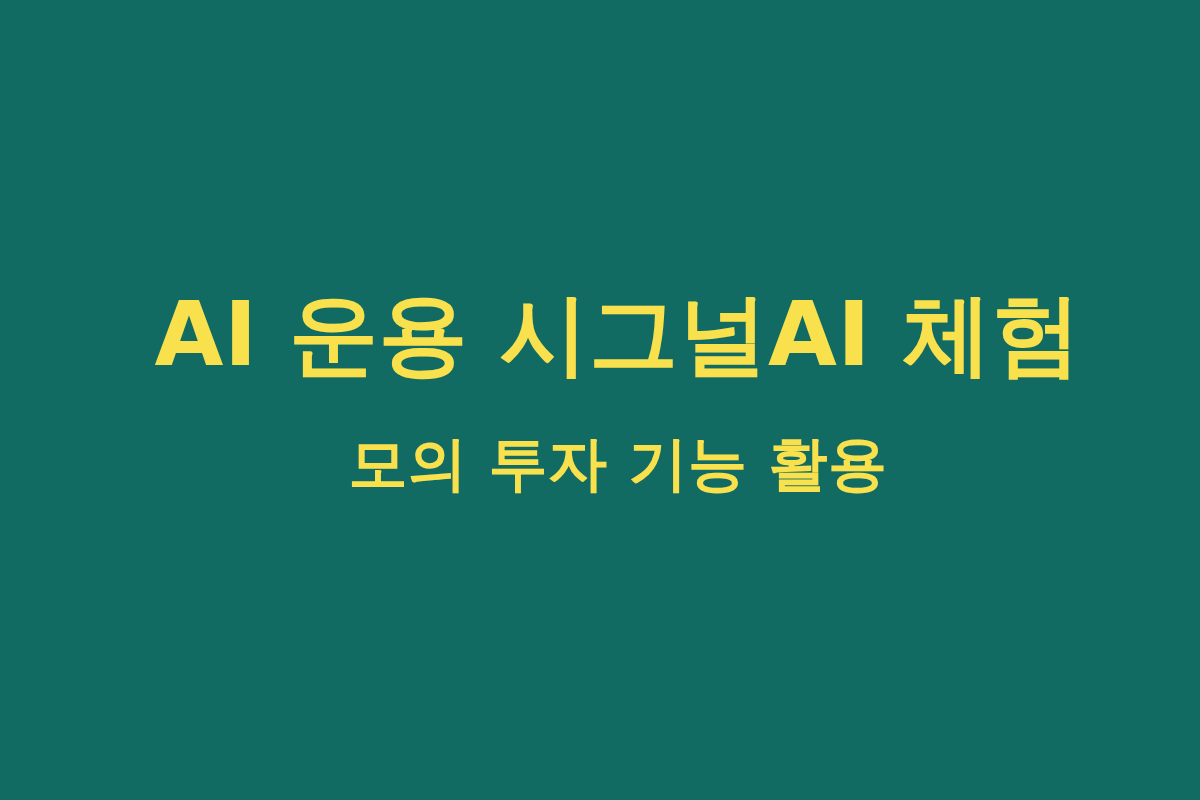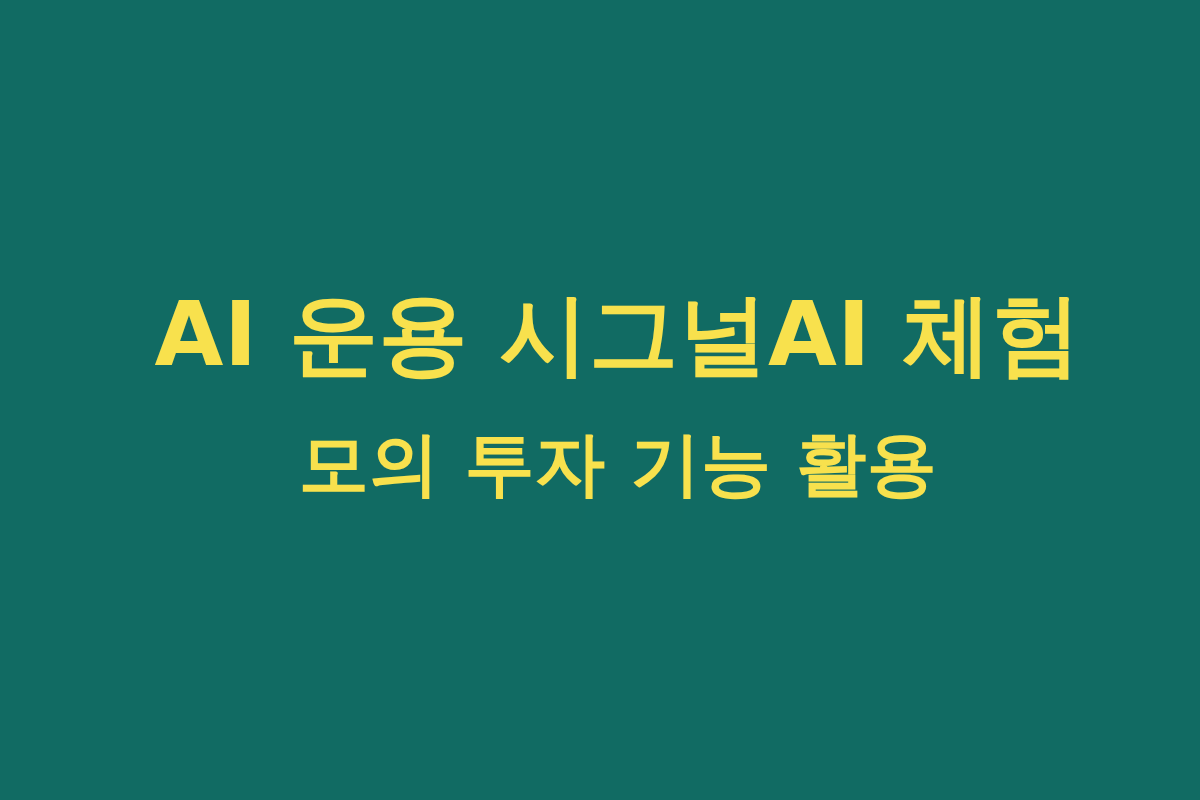--- a/index.html
+++ b/index.html
@@ -54,21 +54,21 @@
     letter-spacing: 0.5px;
     white-space: nowrap;
     -webkit-font-smoothing: antialiased;
   }
 
   .headline-line.line-1 {
     font-size: 89px;
   }
 
   .headline-line.line-2 {
-    font-size: 70px;
+    font-size: 59px;
   }
 </style>
 </head>
 <body>
 
 <div id="banner" style="background: rgb(17, 107, 99);">
 
   <div id="headline">
 
     <span class="headline-line line-1" style="color: rgb(248, 225, 77);">AI 운용 시그널AI 체험</span>

